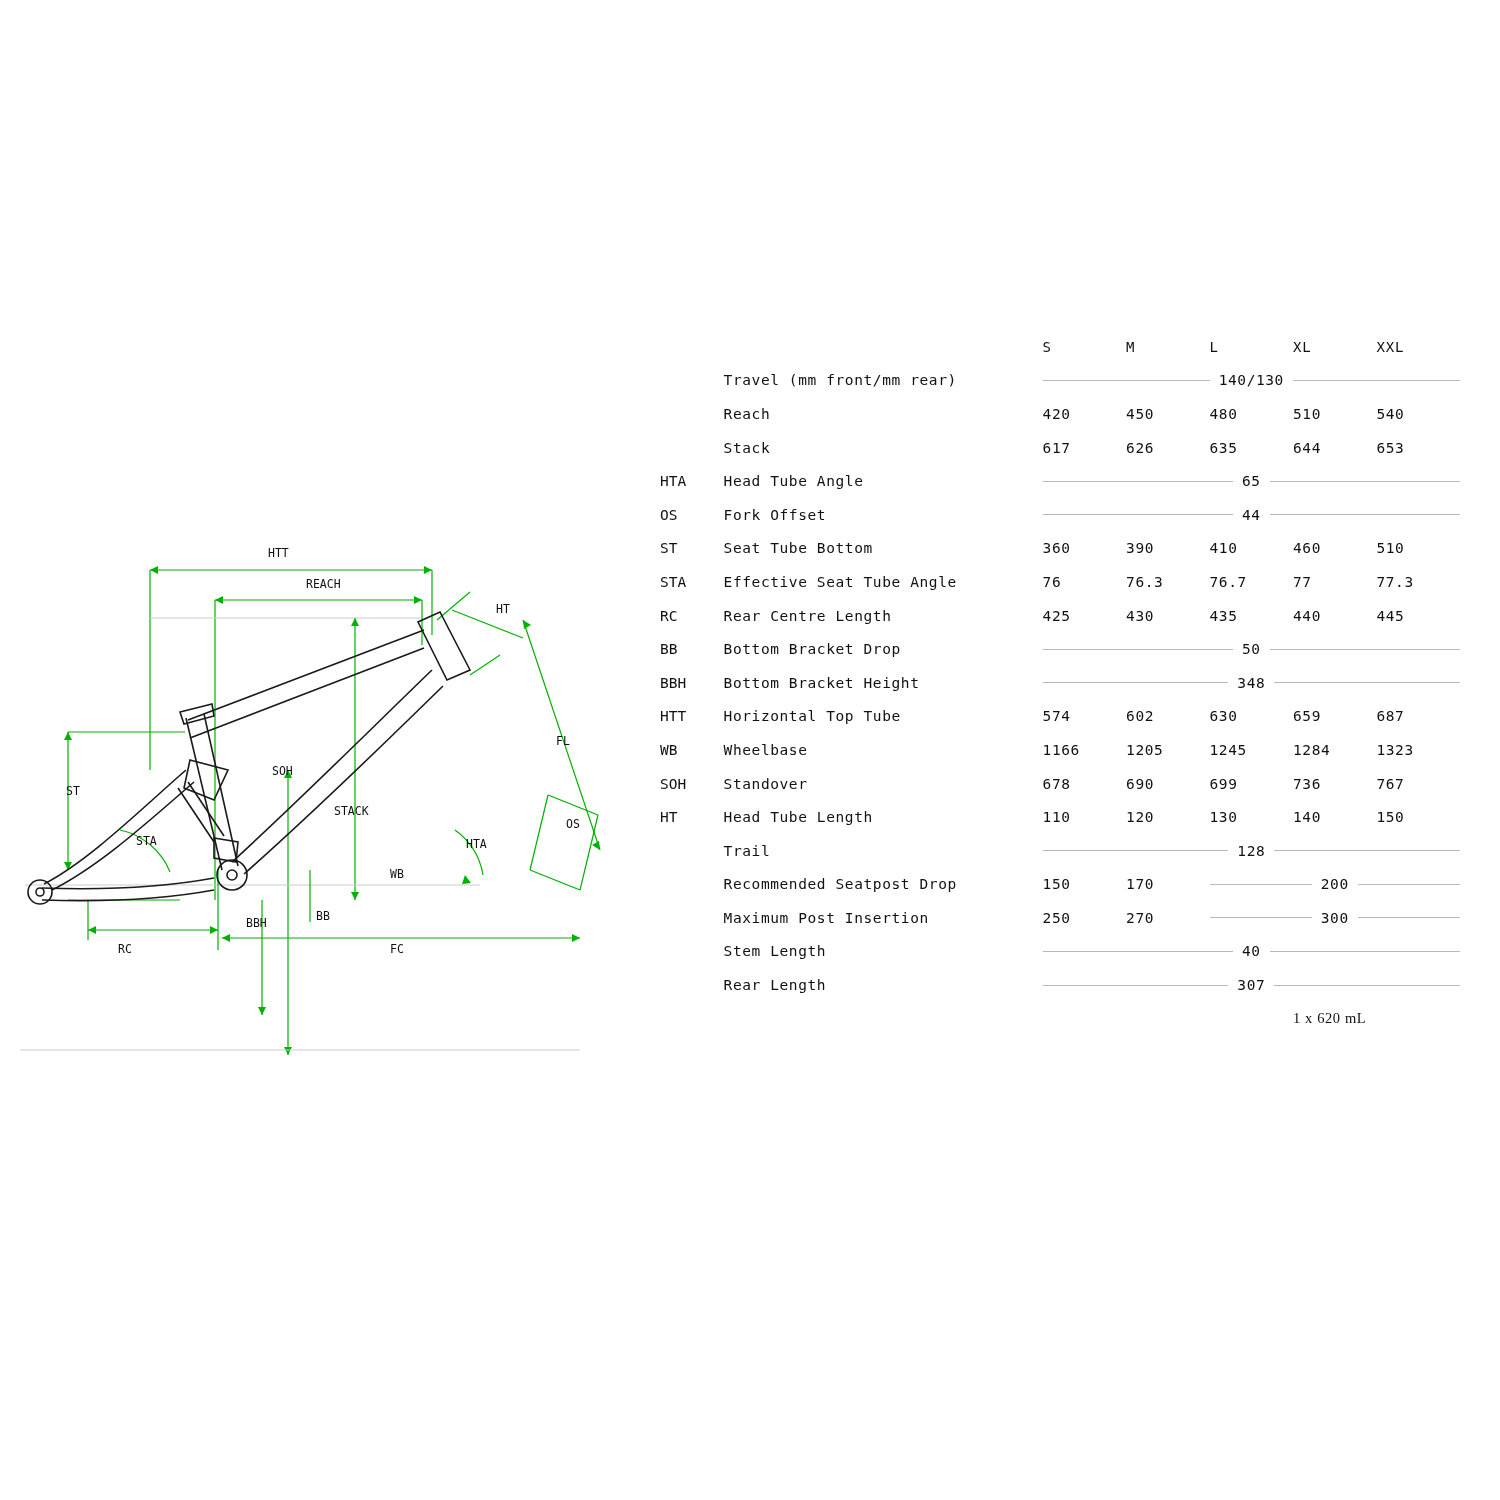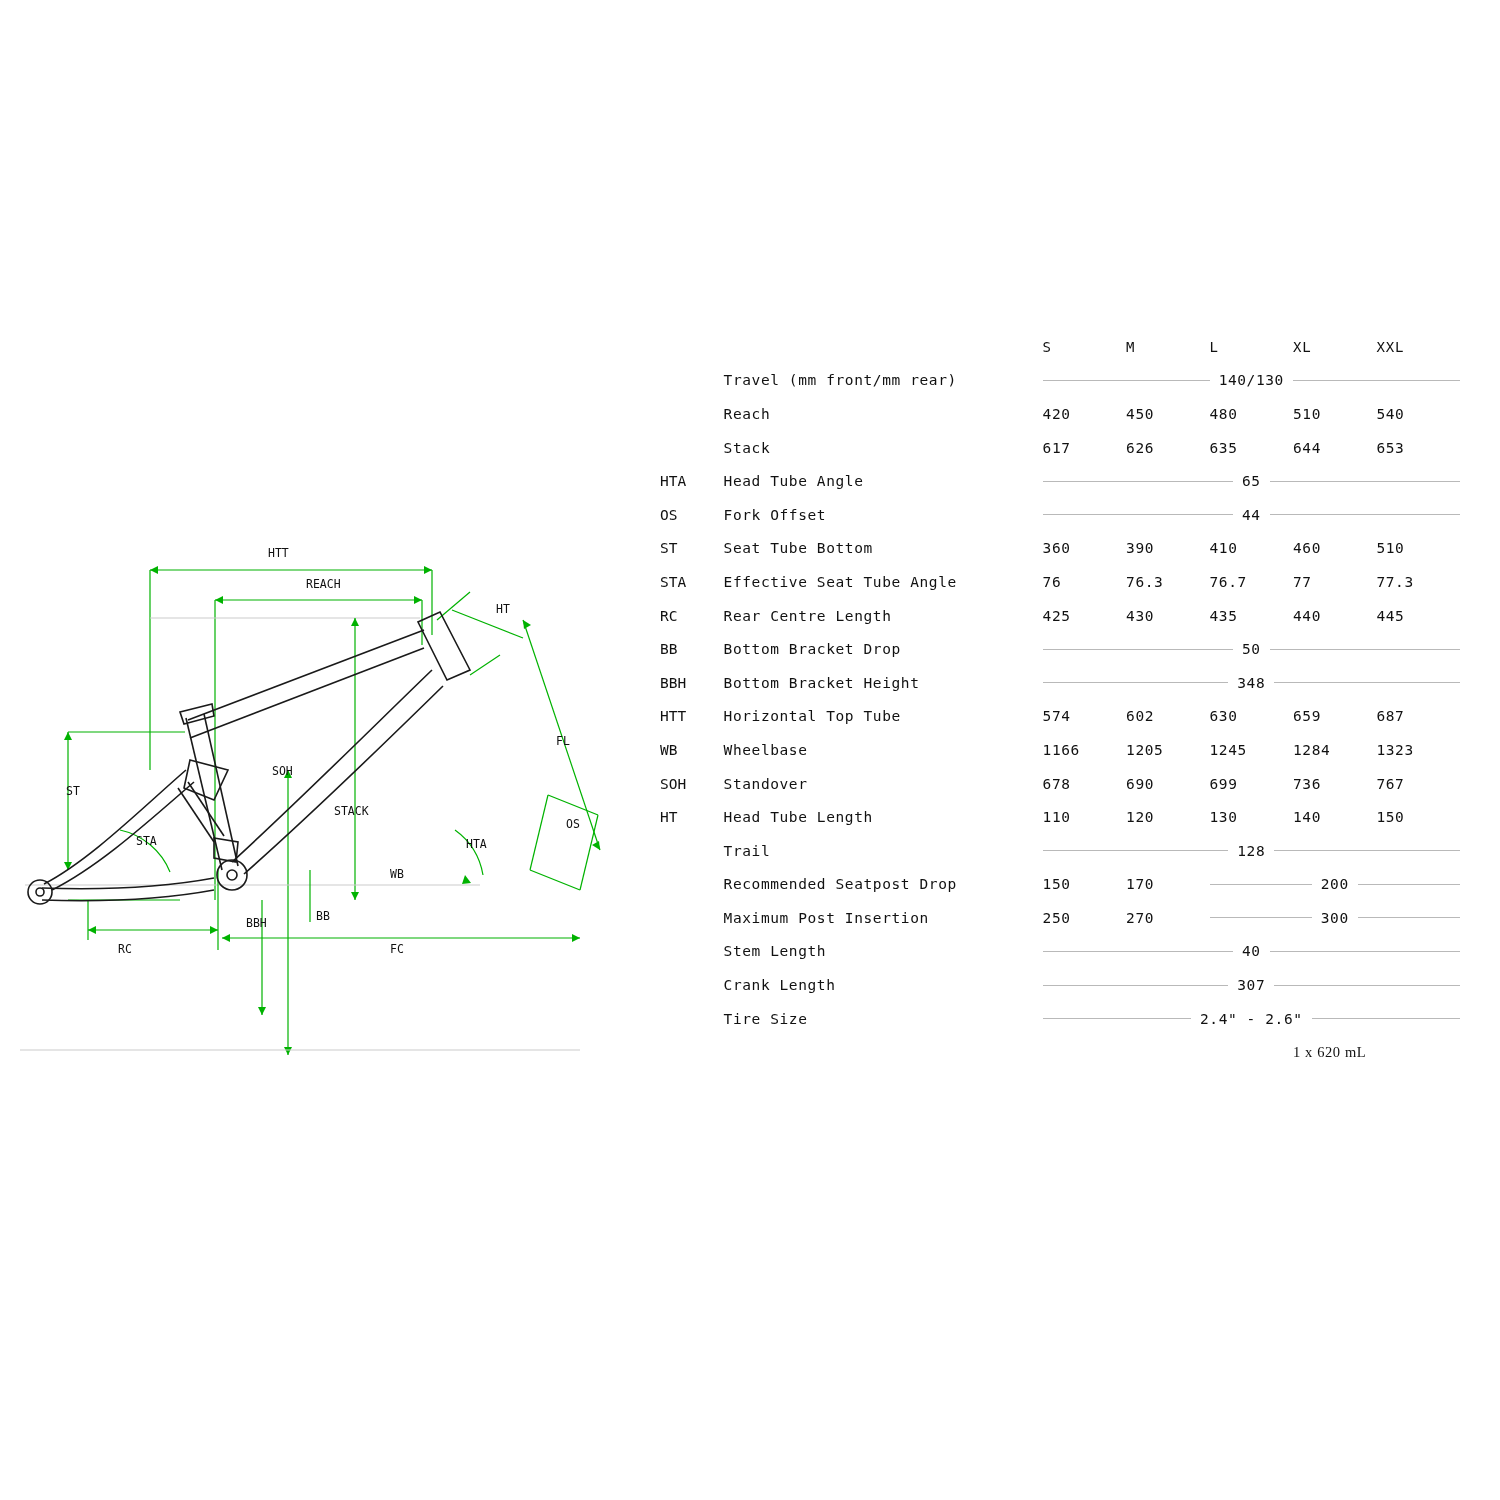--- a/index.html
+++ b/index.html
@@ -82,21 +82,20 @@
     position: relative;
     text-align: center;
     font-size: 14.5px;
     letter-spacing: 0.6px;
   }
   td.span .sp-inner {
     display: flex;
     align-items: center;
     width: 100%;
     gap: 9px;
-    justify-content: flex-end;
   }
   td.span .rule {
     flex: 1 1 auto;
     height: 1px;
     background: #b9b9b9;
   }
   td.span .sp-text {
     flex: 0 0 auto;
     white-space: nowrap;
   }
@@ -430,36 +429,25 @@
             <td class="span" colspan="5">
               <div class="sp-inner">
                 <span class="rule"></span>
                 <span class="sp-text">40</span>
                 <span class="rule"></span>
               </div>
             </td>
           </tr>
           <tr>
             <td class="abbr"></td>
-            <td class="label">Crank Length</td>
+            <td class="label">Rear Length</td>
             <td class="span" colspan="5">
               <div class="sp-inner">
                 <span class="rule"></span>
                 <span class="sp-text">307</span>
-                <span class="rule"></span>
-              </div>
-            </td>
-          </tr>
-          <tr>
-            <td class="abbr"></td>
-            <td class="label">Tire Size</td>
-            <td class="span" colspan="5">
-              <div class="sp-inner">
-                <span class="rule"></span>
-                <span class="sp-text">2.4" - 2.6"</span>
                 <span class="rule"></span>
               </div>
             </td>
           </tr>
           <tr>
             <td class="abbr"></td>
             <td class="label"></td>
             <td colspan="3"></td>
             <td colspan="2" class="extra-note">1 x 620 mL</td>
           </tr>

